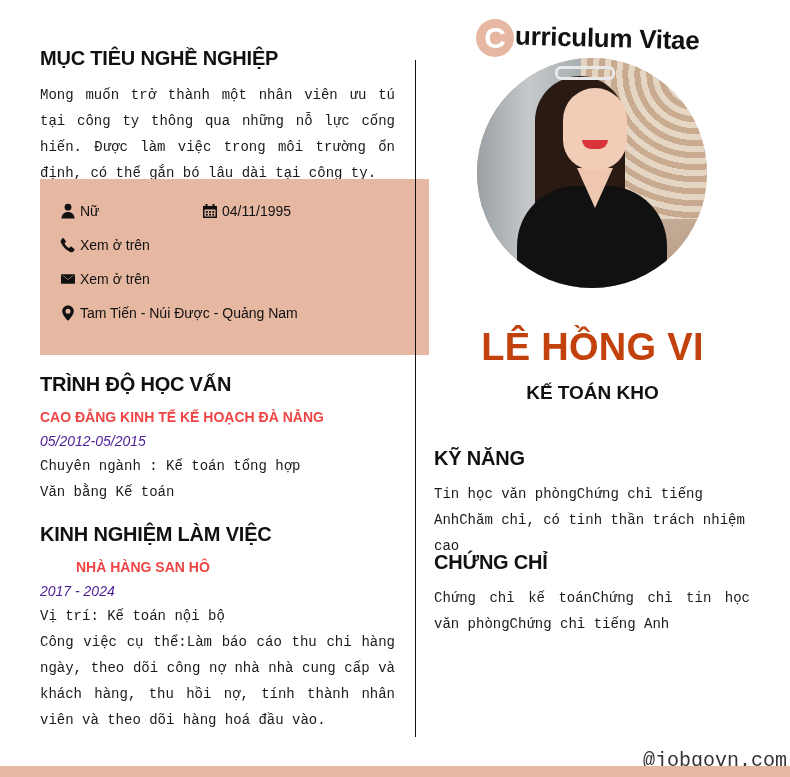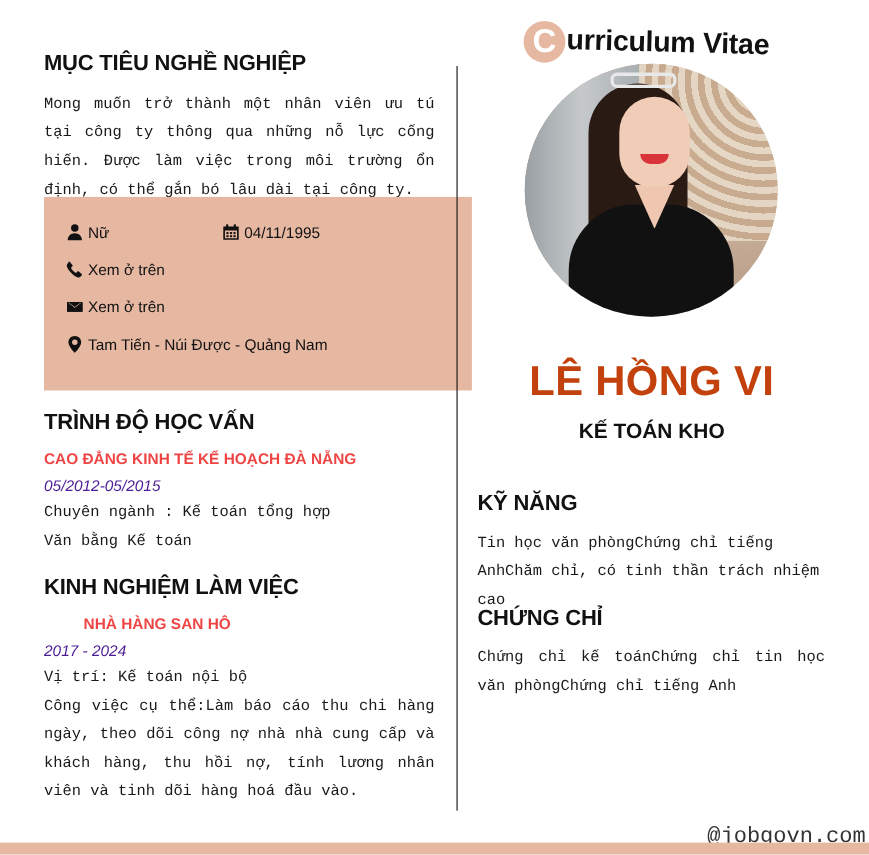--- a/index.html
+++ b/index.html
@@ -110,21 +110,21 @@
   <div class="section-title" style="left:40px; top:373px;">TRÌNH ĐỘ HỌC VẤN</div>
   <div class="sub-title" style="left:40px; top:409px;">CAO ĐẲNG KINH TẾ KẾ HOẠCH ĐÀ NẴNG</div>
   <div class="date-text" style="left:40px; top:433px;">05/2012-05/2015</div>
   <div class="body-text" style="left:40px; top:453px;">Chuyên ngành : Kế toán tổng hợp</div>
   <div class="body-text" style="left:40px; top:479px;">Văn bằng Kế toán</div>
 
   <div class="section-title" style="left:40px; top:523px;">KINH NGHIỆM LÀM VIỆC</div>
   <div class="sub-title" style="left:40px; top:559px;margin-left:36px;">NHÀ HÀNG SAN HÔ</div>
   <div class="date-text" style="left:40px; top:583px;">2017 - 2024</div>
   <div class="body-text" style="left:40px; top:603px;">Vị trí: Kế toán nội bộ</div>
-  <div class="body-text justify" style="left:40px; top:629px; width:355px;">Công việc cụ thể:Làm báo cáo thu chi hàng ngày, theo dõi công nợ nhà nhà cung cấp và khách hàng, thu hồi nợ, tính lương nhân viên và tinh dõi hàng hoá đầu vào.</div>
+  <div class="body-text justify" style="left:40px; top:629px; width:355px;">Công việc cụ thể:Làm báo cáo thu chi hàng ngày, theo dõi công nợ nhà nhà cung cấp và khách hàng, thu hồi nợ, tính thành nhân viên và theo dõi hàng hoá đầu vào.</div>
 
   <div class="divider"></div>
 
   <div class="cv-logo">
     <span class="cv-c">C</span>
     <span class="cv-rest">urriculum Vitae</span>
   </div>
 
   <div class="photo">
     <div class="bg-left"></div>

